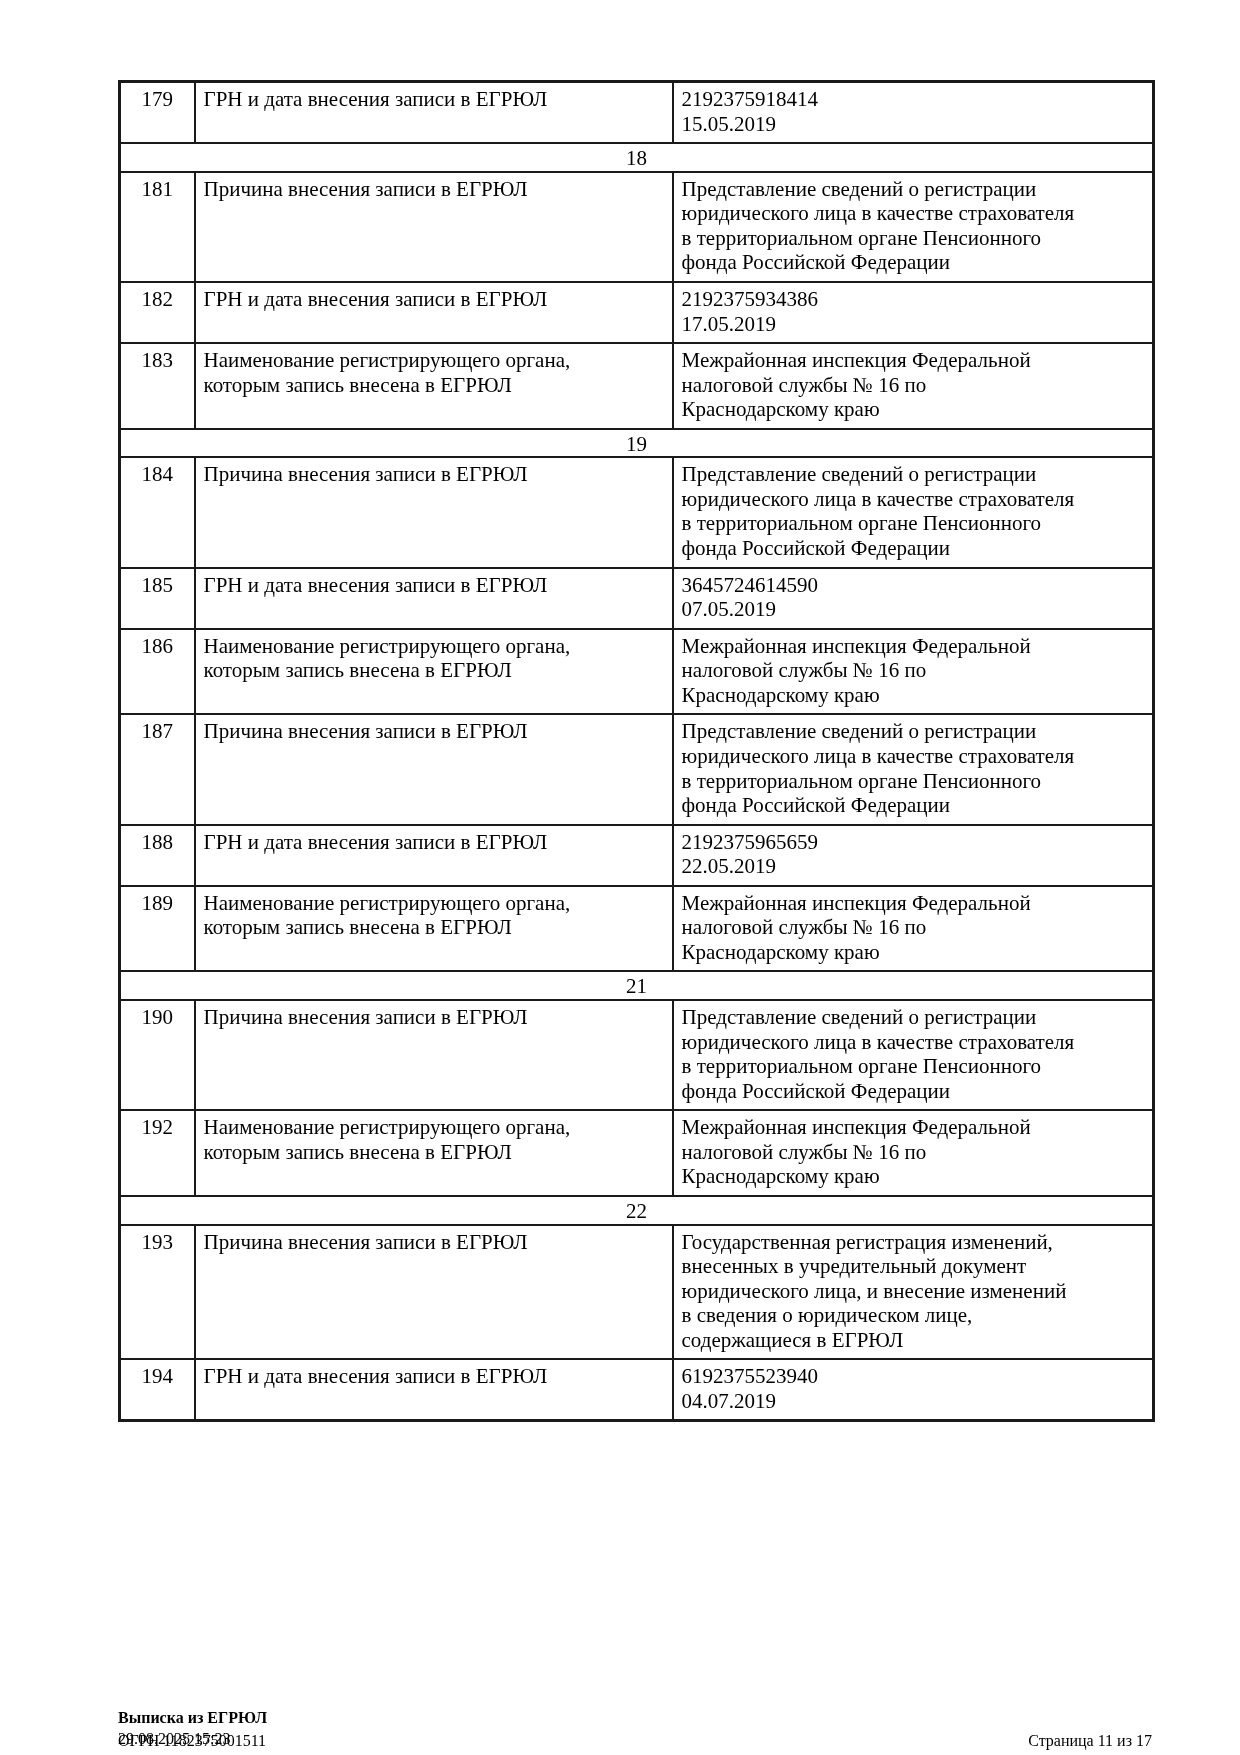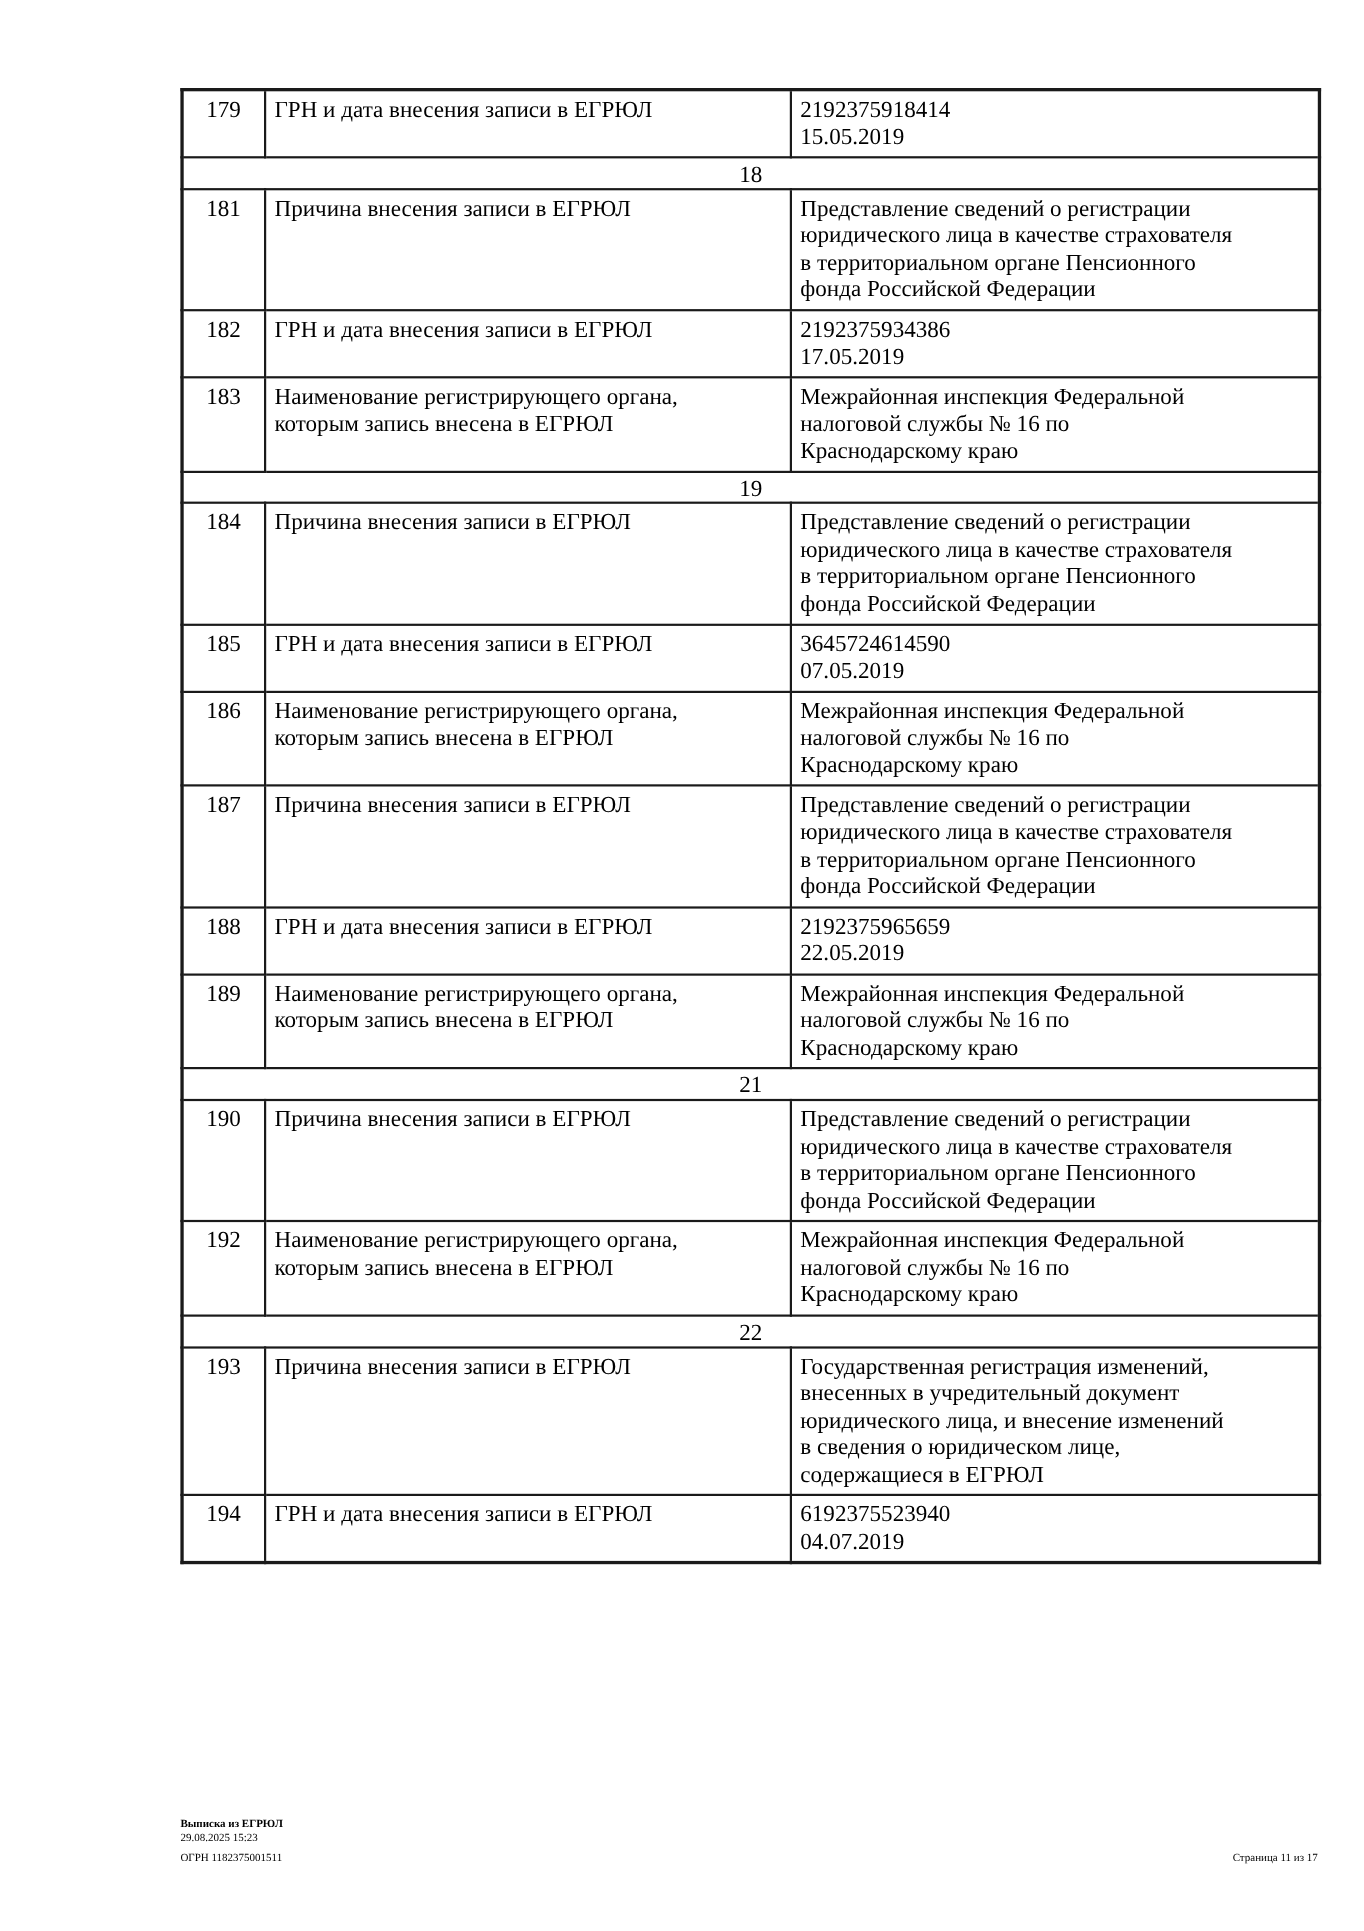--- a/index.html
+++ b/index.html
@@ -12,21 +12,20 @@
     height: 1755px;
     background: #ffffff;
     color: #000000;
     font-family: "Liberation Serif", "DejaVu Serif", serif;
     position: relative;
     overflow: hidden;
   }
   .page {
     position: absolute;
     inset: 0;
-    margin-left: 46px;
   }
   table.egrul-table {
     position: absolute;
     left: 118px;
     top: 80px;
     width: 1034px;
     border-collapse: collapse;
     table-layout: fixed;
     font-size: 21px;
     line-height: 1.17;
@@ -50,24 +49,24 @@
     text-align: center;
     font-weight: normal;
     padding: 2px 0 0 0;
   }
   .cell-line {
     white-space: nowrap;
   }
   .footer {
     position: absolute;
     left: 118px;
-    top: 1652px;
+    top: 1708px;
     width: 1034px;
     height: 46px;
-    font-size: 10px;
+    font-size: 16px;
     line-height: 1.3;
   }
   .footer-left {
     position: absolute;
     left: 0;
     top: 0;
   }
   .footer-title {
     font-weight: bold;
   }

